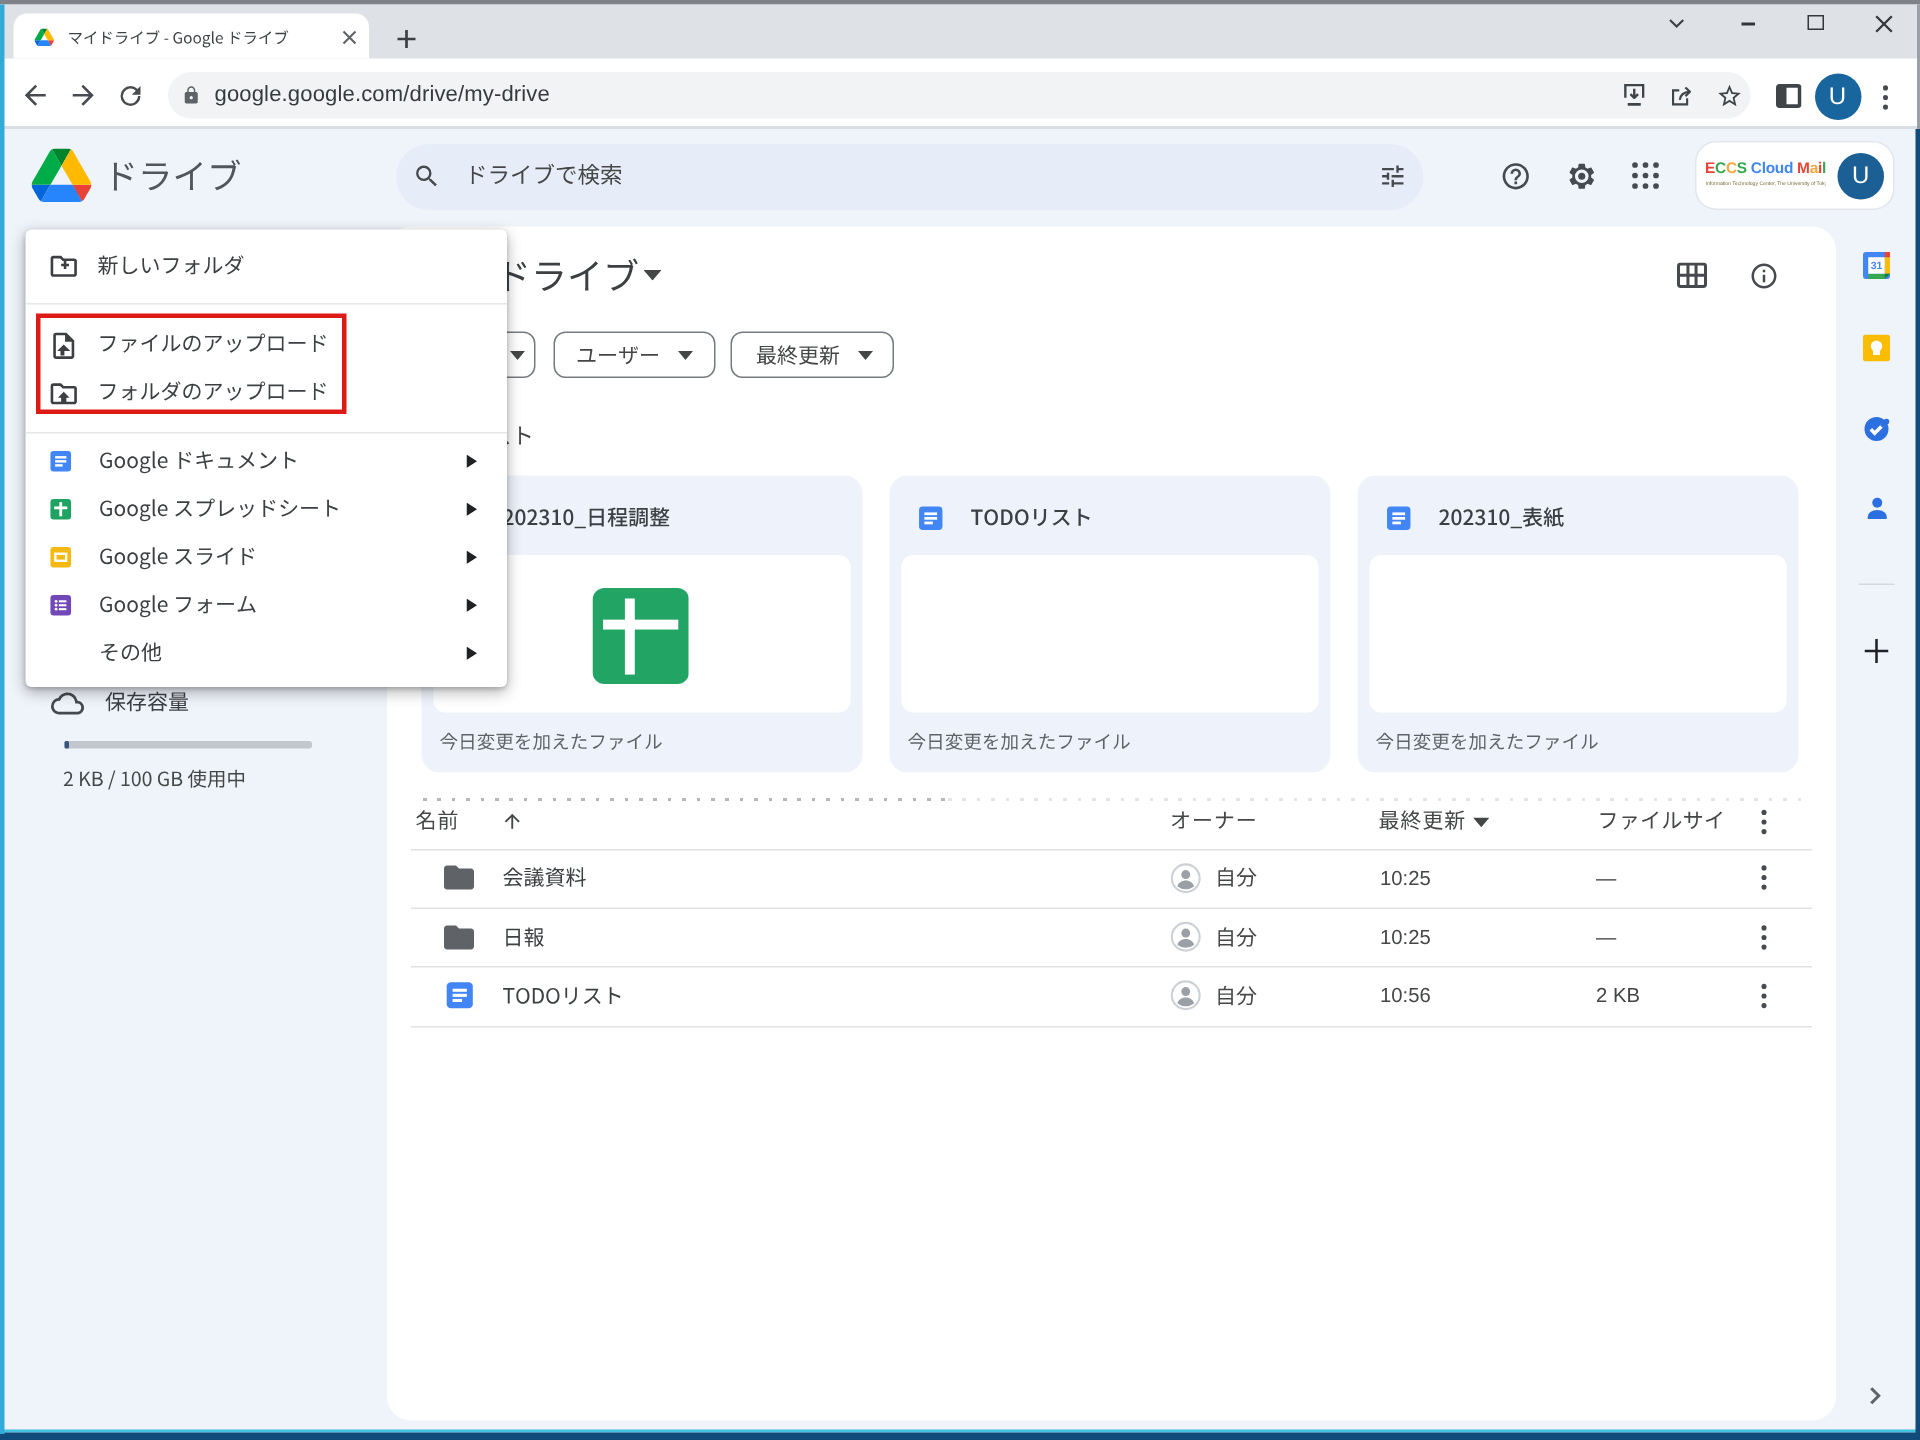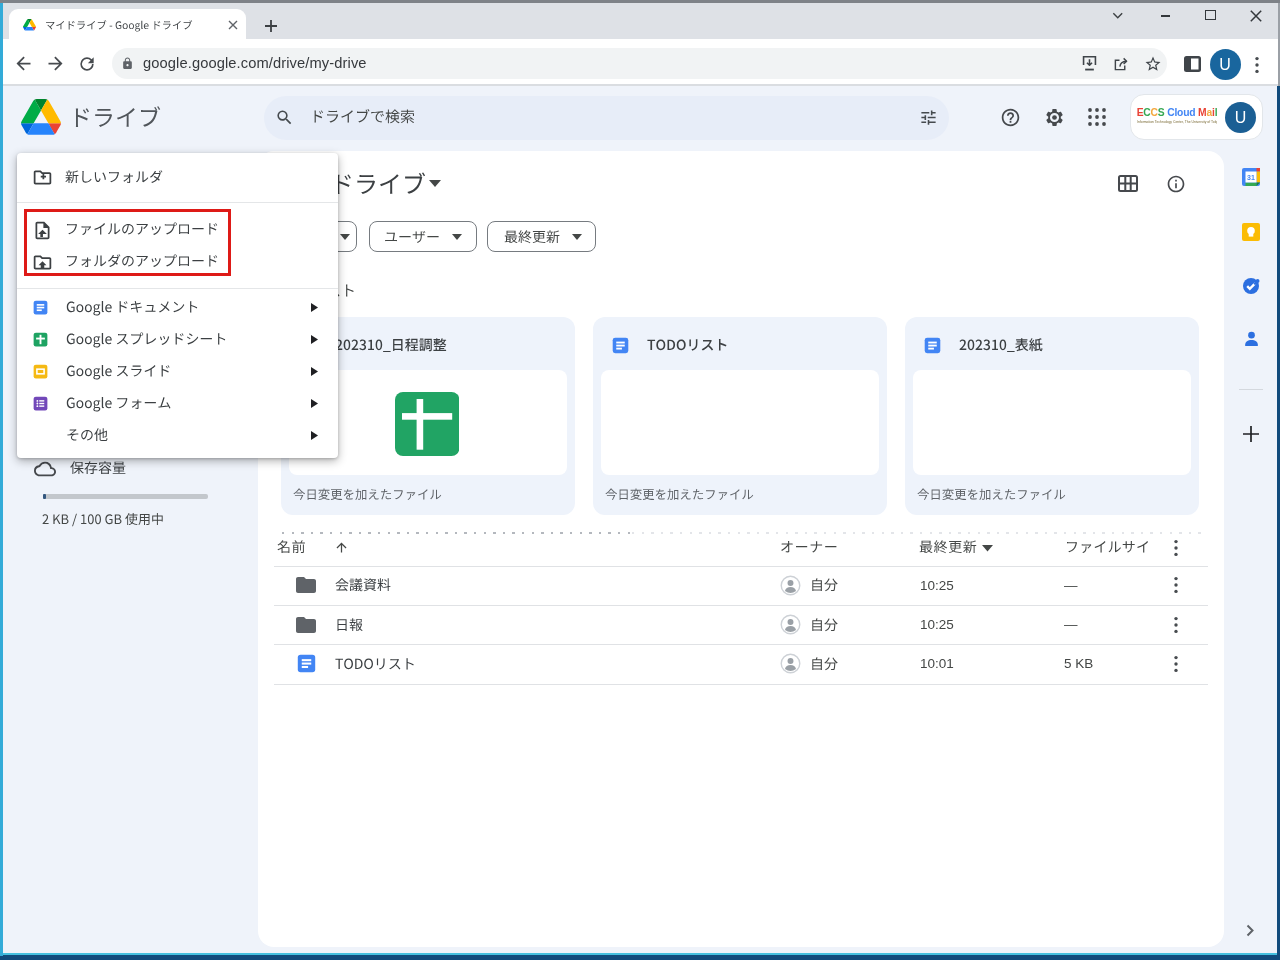--- a/index.html
+++ b/index.html
@@ -287,22 +287,22 @@
     <path fill="#3c4043" d="M3.5 0H4.8V-9.2H8V-10.3H0.4V-9.2H3.5Z M13.6 0.2C16.2 0.2 18 -1.9 18 -5.2C18 -8.5 16.2 -10.4 13.6 -10.4C11 -10.4 9.2 -8.5 9.2 -5.2C9.2 -1.9 11 0.2 13.6 0.2ZM13.6 -1C11.7 -1 10.5 -2.6 10.5 -5.2C10.5 -7.7 11.7 -9.3 13.6 -9.3C15.4 -9.3 16.6 -7.7 16.6 -5.2C16.6 -2.6 15.4 -1 13.6 -1Z M20.2 0H22.8C25.9 0 27.6 -1.9 27.6 -5.2C27.6 -8.4 25.9 -10.3 22.8 -10.3H20.2ZM21.5 -1.1V-9.2H22.6C25.1 -9.2 26.2 -7.8 26.2 -5.2C26.2 -2.6 25.1 -1.1 22.6 -1.1Z M33.6 0.2C36.2 0.2 38 -1.9 38 -5.2C38 -8.5 36.2 -10.4 33.6 -10.4C31 -10.4 29.2 -8.5 29.2 -5.2C29.2 -1.9 31 0.2 33.6 0.2ZM33.6 -1C31.8 -1 30.5 -2.6 30.5 -5.2C30.5 -7.7 31.8 -9.3 33.6 -9.3C35.4 -9.3 36.7 -7.7 36.7 -5.2C36.7 -2.6 35.4 -1 33.6 -1Z M49.7 -10.6H48.3C48.4 -10.3 48.4 -9.9 48.4 -9.4C48.4 -8.9 48.4 -7.7 48.4 -7.2C48.4 -4.5 48.2 -3.4 47.2 -2.3C46.4 -1.3 45.2 -0.7 43.9 -0.4L44.8 0.6C45.8 0.2 47.2 -0.4 48.1 -1.5C49.2 -2.7 49.6 -3.8 49.6 -7.1C49.6 -7.7 49.6 -8.8 49.6 -9.4C49.6 -9.9 49.6 -10.3 49.7 -10.6ZM43.2 -10.5H41.9C41.9 -10.2 41.9 -9.8 41.9 -9.5C41.9 -9.1 41.9 -5.4 41.9 -4.8C41.9 -4.4 41.9 -4 41.9 -3.8H43.2C43.1 -4 43.1 -4.5 43.1 -4.8C43.1 -5.4 43.1 -9.1 43.1 -9.5C43.1 -9.8 43.1 -10.2 43.2 -10.5Z M64 -9.4 63.3 -9.9C63.1 -9.8 62.7 -9.8 62.2 -9.8C61.7 -9.8 57.4 -9.8 56.8 -9.8C56.4 -9.8 55.6 -9.9 55.4 -9.9V-8.6C55.6 -8.6 56.3 -8.7 56.8 -8.7C57.3 -8.7 61.8 -8.7 62.3 -8.7C61.9 -7.5 60.9 -5.9 60 -4.8C58.5 -3.2 56.4 -1.5 54.2 -0.6L55.1 0.3C57.2 -0.6 59.1 -2.2 60.5 -3.8C62 -2.5 63.5 -0.9 64.4 0.4L65.4 -0.5C64.5 -1.6 62.8 -3.4 61.3 -4.6C62.3 -5.9 63.2 -7.5 63.6 -8.8C63.7 -8.9 63.9 -9.3 64 -9.4Z M71.5 -1.2C71.5 -0.7 71.5 -0 71.4 0.4H72.8C72.7 -0 72.7 -0.8 72.7 -1.2L72.7 -5.9C74.2 -5.4 76.6 -4.4 78.2 -3.6L78.7 -4.8C77.2 -5.5 74.5 -6.5 72.7 -7.1V-9.4C72.7 -9.8 72.7 -10.4 72.8 -10.8H71.4C71.5 -10.4 71.5 -9.8 71.5 -9.4C71.5 -8.2 71.5 -2 71.5 -1.2Z"></path>
   </svg>
 <svg class="i" style="left:780px;top:653.3px" width="21" height="21" viewBox="0 0 24 24">
     <circle cx="12" cy="12" r="10.6" fill="#fff" stroke="#cdd1d6" stroke-width="1.6"></circle>
     <circle cx="12" cy="9.2" r="3.4" fill="#9aa0a6"></circle>
     <path fill="#9aa0a6" d="M12 13.8c-3.2 0-5.8 1.9-6.3 4.4a10.55 10.55 0 0 0 12.6 0c-.5-2.5-3.1-4.4-6.3-4.4z"></path>
   </svg>
 <svg class="t" style="left:810px;top:668.8px">
     <path fill="#444746" d="M3.3 -5.8H10.8V-3.7H3.3ZM3.3 -6.7V-8.8H10.8V-6.7ZM3.3 -2.7H10.8V-0.6H3.3ZM6.4 -11.8C6.3 -11.2 6 -10.5 5.8 -9.8H2.3V1.1H3.3V0.4H10.8V1.1H11.9V-9.8H6.9C7.1 -10.4 7.4 -11 7.6 -11.6Z M18.5 -11.5C17.7 -9.3 16.1 -7.4 14.3 -6.2C14.6 -6 15 -5.6 15.2 -5.4C17 -6.7 18.6 -8.8 19.7 -11.2ZM23.4 -11.5 22.4 -11.1C23.5 -9 25.2 -6.7 26.8 -5.5C27 -5.8 27.4 -6.2 27.7 -6.4C26.1 -7.5 24.3 -9.6 23.4 -11.5ZM16.6 -6.5V-5.4H19.5C19.2 -3.1 18.4 -0.8 15.1 0.3C15.3 0.5 15.6 0.9 15.8 1.2C19.3 -0.1 20.2 -2.7 20.6 -5.4H24.2C24.1 -1.9 23.9 -0.5 23.5 -0.1C23.4 0 23.2 0.1 22.9 0.1C22.6 0.1 21.7 0 20.8 -0C21 0.3 21.1 0.7 21.2 1C22 1.1 22.9 1.1 23.4 1C23.9 1 24.2 0.9 24.5 0.5C24.9 0 25.1 -1.6 25.4 -6C25.4 -6.1 25.4 -6.5 25.4 -6.5Z"></path>
   </svg>
-<div class="a" style="left:920px;top:656.3px;font-size:13.5px;color:#444746">10:01</div>
-<div class="a" style="left:1064px;top:656.3px;font-size:13.5px;color:#444746">5 KB</div>
+<div class="a" style="left:920px;top:656.3px;font-size:13.5px;color:#444746">10:56</div>
+<div class="a" style="left:1064px;top:656.3px;font-size:13.5px;color:#444746">2 KB</div>
 <svg class="i" style="left:1171.5px;top:651.8px" width="8" height="24" viewBox="0 0 8 24">
     <circle cx="4" cy="5.6" r="1.7" fill="#474b4f"></circle>
     <circle cx="4" cy="12" r="1.7" fill="#474b4f"></circle>
     <circle cx="4" cy="18.4" r="1.7" fill="#474b4f"></circle>
   </svg>
 <svg class="i" style="left:34px;top:457.5px" width="22" height="22" viewBox="0 0 24 24">
     <path fill="#46494d" d="M19.35 10.04A7.49 7.49 0 0 0 12 4C9.11 4 6.6 5.64 5.35 8.04A5.994 5.994 0 0 0 0 14c0 3.31 2.69 6 6 6h13c2.76 0 5-2.24 5-5 0-2.64-2.05-4.78-4.65-4.96zM19 18H6c-2.21 0-4-1.79-4-4 0-2.05 1.53-3.76 3.56-3.97l1.07-.11.5-.95A5.469 5.469 0 0 1 12 6c2.62 0 4.88 1.86 5.39 4.43l.3 1.5 1.53.11A2.98 2.98 0 0 1 22 15c0 1.65-1.35 3-3 3z"></path>
   </svg>
 <svg class="t" style="left:70px;top:473px">
     <path fill="#3c4043" d="M6.3 -10.2H11.5V-7.6H6.3ZM5.3 -11.1V-6.6H8.4V-4.9H4.3V-3.9H7.8C6.8 -2.5 5.3 -1 3.9 -0.3C4.1 -0.1 4.4 0.3 4.6 0.5C6 -0.3 7.4 -1.7 8.4 -3.2V1.1H9.4V-3.3C10.4 -1.8 11.7 -0.3 13 0.5C13.2 0.3 13.5 -0.1 13.7 -0.3C12.4 -1 10.9 -2.5 10.1 -3.9H13.4V-4.9H9.4V-6.6H12.6V-11.1ZM3.9 -11.7C3.1 -9.6 1.7 -7.5 0.3 -6.2C0.5 -5.9 0.8 -5.4 0.9 -5.1C1.4 -5.7 1.9 -6.3 2.4 -6.9V1.1H3.4V-8.5C4 -9.4 4.5 -10.4 4.9 -11.4Z M22.6 -5V-3.7H18.7V-2.7H22.6V-0.1C22.6 0.1 22.6 0.1 22.3 0.1C22.1 0.1 21.2 0.1 20.3 0.1C20.4 0.4 20.6 0.8 20.6 1.1C21.8 1.1 22.6 1.1 23.1 1C23.5 0.8 23.7 0.5 23.7 -0.1V-2.7H27.4V-3.7H23.7V-4.4C24.7 -5.1 25.8 -6 26.5 -6.9L25.8 -7.4L25.6 -7.4H19.9V-6.4H24.7C24.2 -5.9 23.6 -5.4 23 -5ZM19.4 -11.8C19.2 -11.2 19 -10.5 18.8 -9.9H14.9V-8.9H18.4C17.4 -7 16.2 -5.2 14.4 -4C14.6 -3.7 14.9 -3.3 15 -3C15.6 -3.4 16.1 -3.9 16.6 -4.4V1.1H17.7V-5.7C18.4 -6.7 19 -7.8 19.5 -8.9H27.1V-9.9H20C20.2 -10.4 20.3 -11 20.5 -11.5Z M32.6 -8.8C31.8 -7.8 30.5 -6.8 29.3 -6.2C29.5 -6 29.9 -5.6 30 -5.4C31.3 -6.1 32.7 -7.3 33.7 -8.5ZM36.2 -8.2C37.5 -7.4 39.1 -6.2 39.8 -5.4L40.6 -6.2C39.8 -6.9 38.2 -8.1 36.9 -8.9ZM38.9 -3.1C39.6 -2.7 40.2 -2.3 40.9 -2C41 -2.3 41.3 -2.7 41.5 -3C39.4 -3.8 37 -5.5 35.5 -7.3H34.4C33.3 -5.7 31 -3.8 28.6 -2.8C28.8 -2.5 29.1 -2.1 29.2 -1.9C29.9 -2.2 30.5 -2.6 31.1 -3V1.1H32.2V0.7H37.8V1.1H38.9ZM35 -6.3C35.8 -5.4 36.9 -4.4 38.2 -3.6H32C33.3 -4.5 34.3 -5.4 35 -6.3ZM32.2 -0.3V-2.6H37.8V-0.3ZM29.2 -10.5V-7.9H30.2V-9.5H39.8V-7.9H40.9V-10.5H35.5V-11.8H34.4V-10.5Z M45.5 -9.3H52.5V-8.5H45.5ZM45.5 -10.7H52.5V-9.9H45.5ZM44.5 -11.3V-7.9H53.5V-11.3ZM42.7 -7.3V-6.5H55.3V-7.3ZM45.2 -3.8H48.5V-3H45.2ZM49.5 -3.8H52.9V-3H49.5ZM45.2 -5.2H48.5V-4.4H45.2ZM49.5 -5.2H52.9V-4.4H49.5ZM42.7 -0V0.8H55.4V-0H49.5V-0.9H54.2V-1.6H49.5V-2.4H53.9V-5.9H44.2V-2.4H48.5V-1.6H43.8V-0.9H48.5V-0Z"></path>

